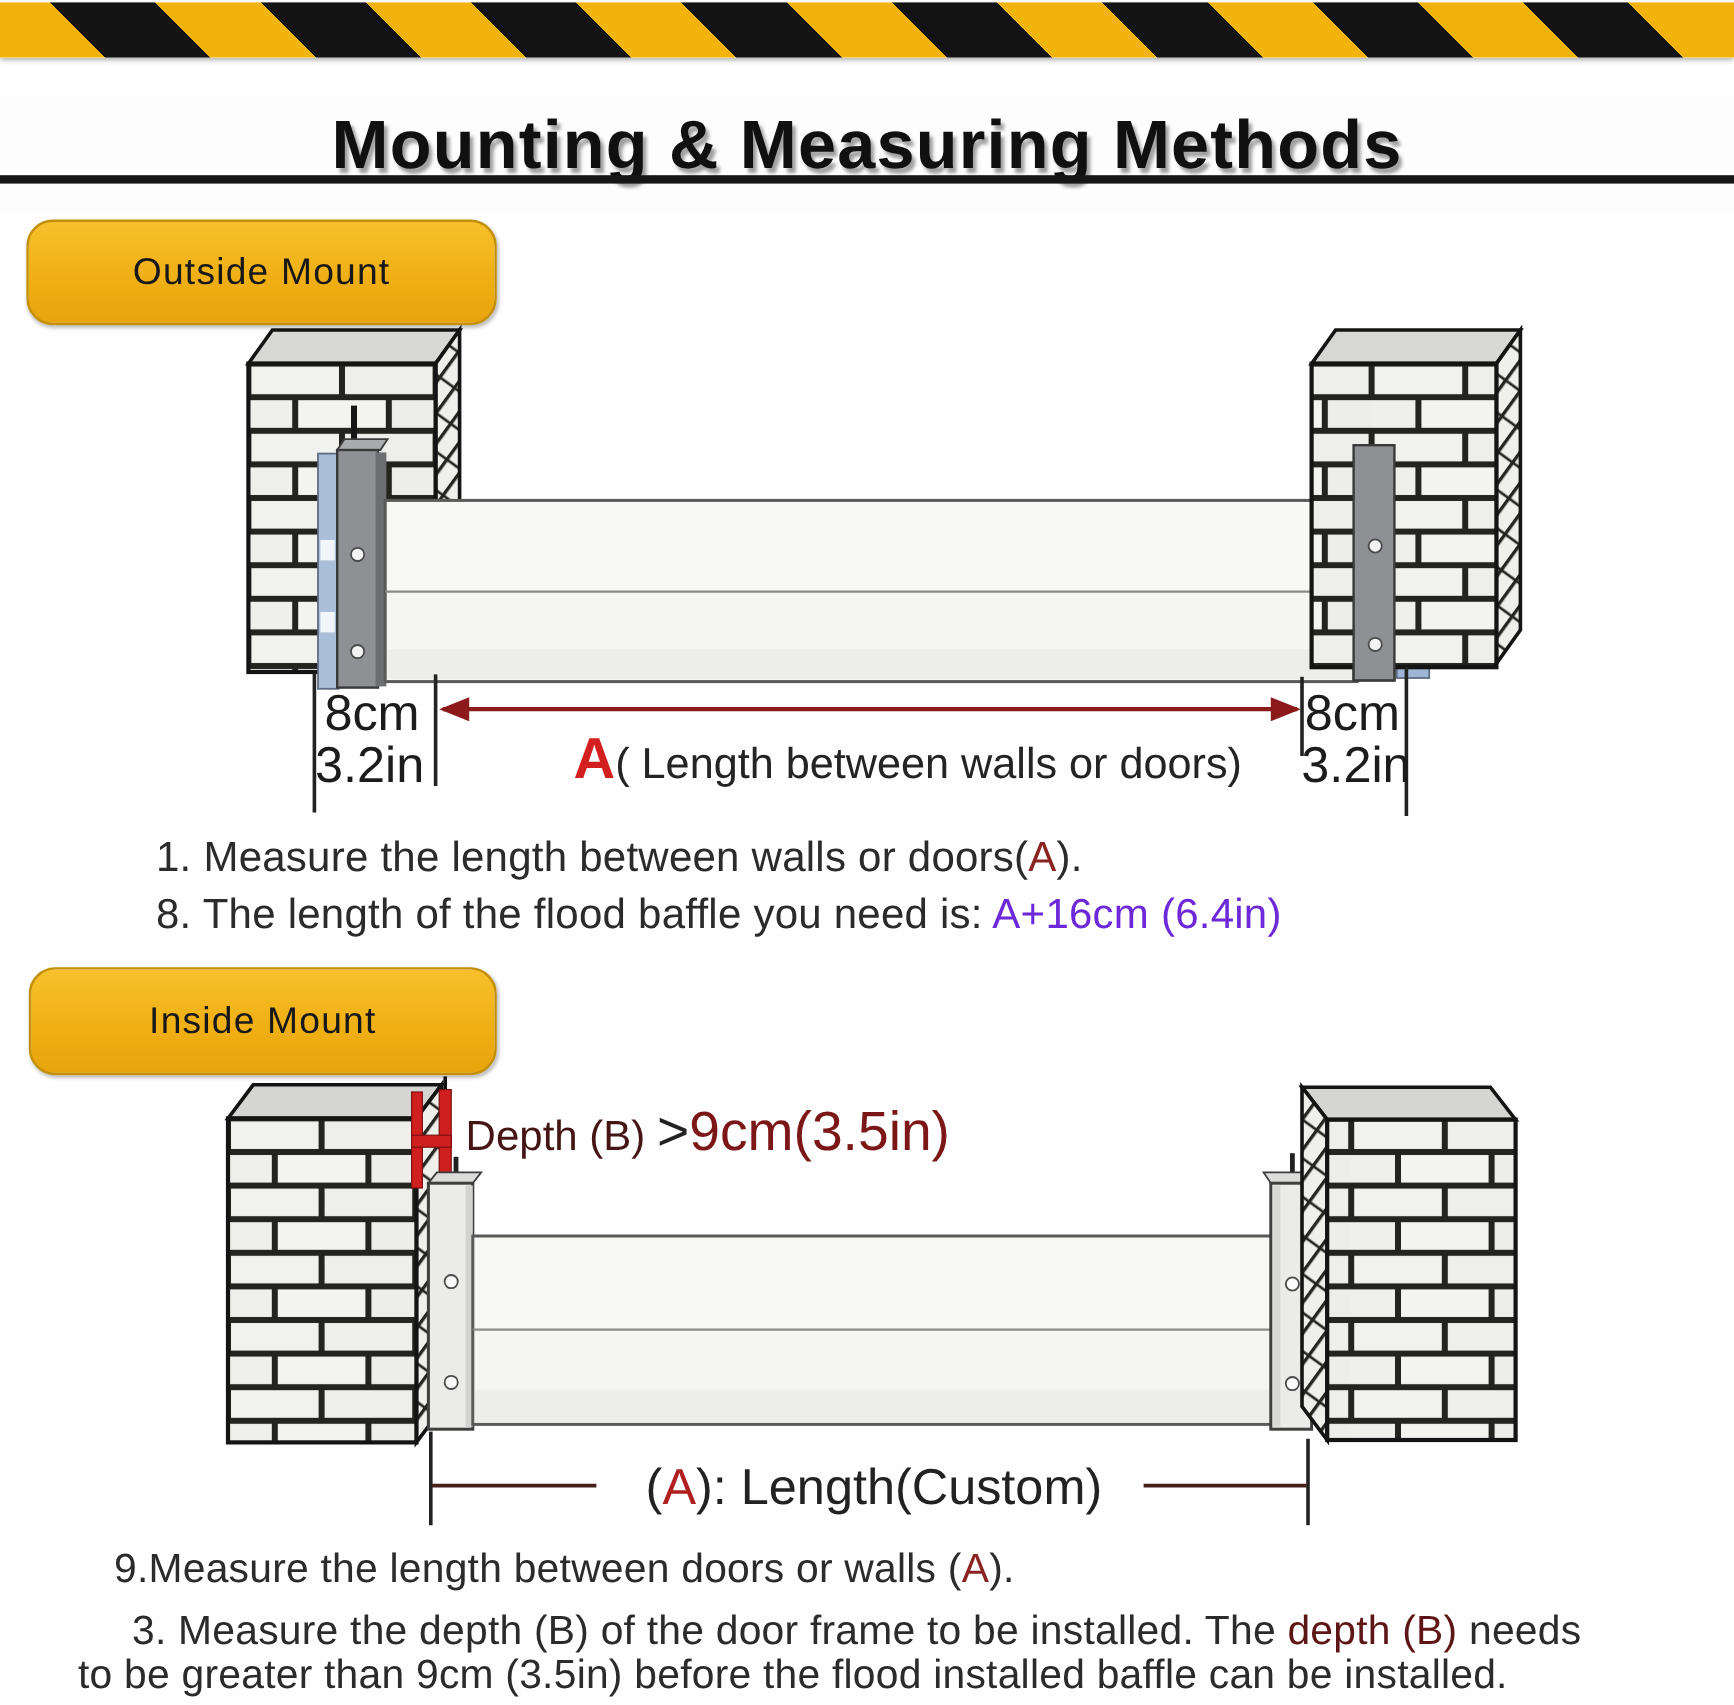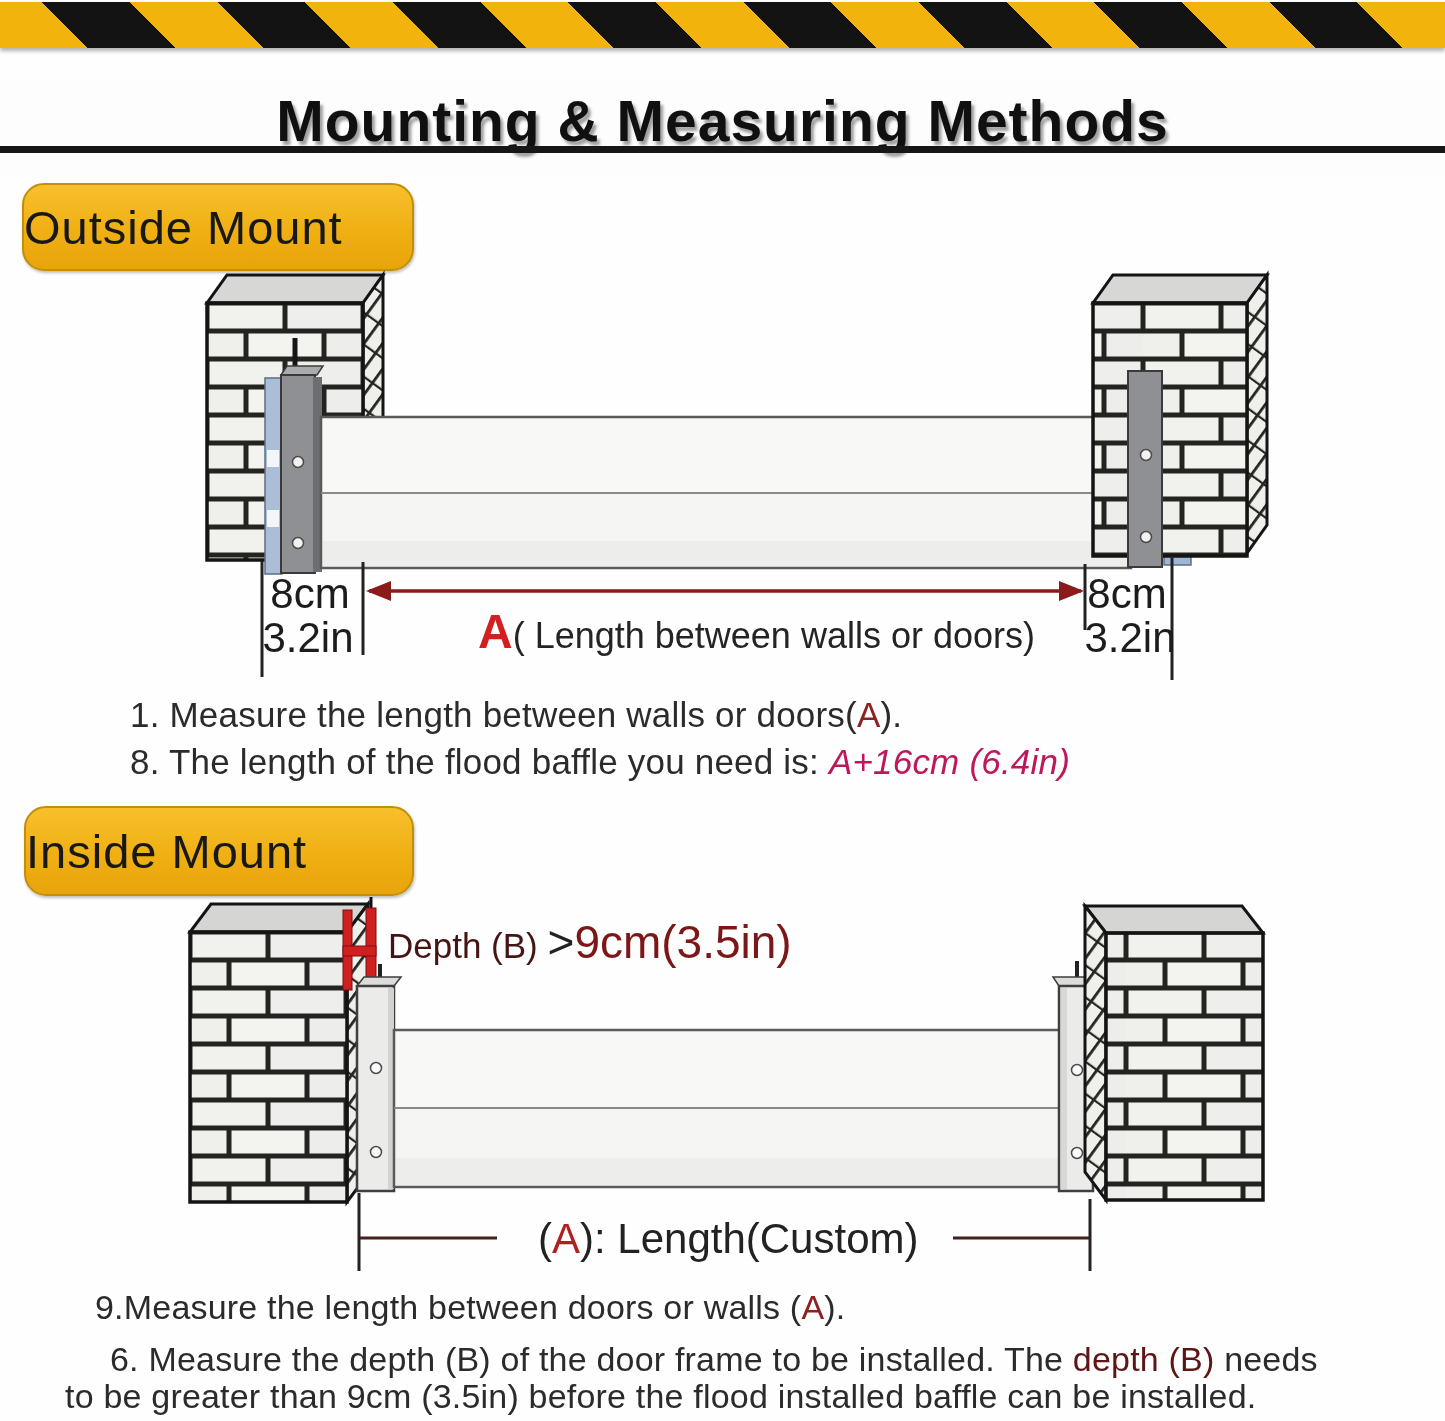--- a/index.html
+++ b/index.html
@@ -16,39 +16,39 @@
   }
   .title-band { position:absolute; left:0; top:48px; width:100%; height:98px; background:#fdfdfd;margin-top:32px; }
   .title-band h1 {
     margin:0; position:absolute; top:8px; left:0; width:100%;
     text-align:center; font-size:57px; font-weight:800; letter-spacing:1px;
     color:#101010; text-shadow:3px 4px 3px #9f9f9f;
   }
   .black-rule { position:absolute; left:0; top:146px; width:100%; height:7px; background:#161616; }
   
   .badge {
-    position:absolute; display:flex; align-items:center; 
+    position:absolute; display:flex; align-items:center; justify-content:center;
     background:linear-gradient(180deg,#f7c02c 0%,#efae12 60%,#e8a40c 100%);
     border:2px solid #c18f08; border-radius:22px;
     box-shadow:1px 2px 3px rgba(0,0,0,.25);
-    color:#181818; font-size:47px; font-weight:500; letter-spacing:1px;
+    color:#181818; font-size:31px; font-weight:500; letter-spacing:1px;
   }
   .badge-outside { left:22px; top:183px; width:388px; height:84px; }
   .badge-inside  { left:24px; top:806px; width:386px; height:86px; }
   
   svg.diag { position:absolute; left:0; display:block; }
   svg text { font-family:"Liberation Sans", sans-serif; }
   
   .step {
     position:absolute; margin:0; white-space:nowrap;
     font-size:35px; color:#2b2b2b; letter-spacing:0.2px;
   }
   .step-b { font-size:34px; }
   .redA   { color:#8b2323; }
-  .red2   { color:#be185d;font-style:italic; }
+  .red2   { color:#6d28d9; }
   .maroon { color:#5e1515; }
 </style>
 </head>
 <body>
 
 <div class="canvas">
 
   <div class="hazard"></div>
   <div class="title-band">
     <h1>Mounting &amp; Measuring Methods</h1>
@@ -221,16 +221,16 @@
       <line x1="1090" y1="1199" x2="1090" y2="1271" stroke="#222222" stroke-width="3"></line>
       <line x1="360" y1="1238" x2="497" y2="1238" stroke="#46201c" stroke-width="3"></line>
       <line x1="953" y1="1238" x2="1089" y2="1238" stroke="#46201c" stroke-width="3"></line>
     </g>
     <text x="538" y="1253">
       <tspan font-size="42" fill="#222222">(</tspan><tspan font-size="42" fill="#b02020">A</tspan><tspan font-size="42" fill="#222222">): Length(Custom)</tspan>
     </text>
   </svg>
 
   <p class="step step-b" style="left:95px; top:1288px"><span>9.Measure the length between doors or walls (</span><span class="redA">A</span><span>).</span></p>
-  <p class="step step-b" style="left:110px; top:1340px"><span>6. Measure the depth (B) of the door frame to be installed. The </span><span class="maroon">depth (B)</span><span> needs</span></p>
+  <p class="step step-b" style="left:110px; top:1340px"><span>3. Measure the depth (B) of the door frame to be installed. The </span><span class="maroon">depth (B)</span><span> needs</span></p>
   <p class="step step-b" style="left:65px; top:1377px"><span>to be greater than 9cm (3.5in) before the flood installed baffle can be installed.</span></p>
 
 </div>
 
 </body></html>

